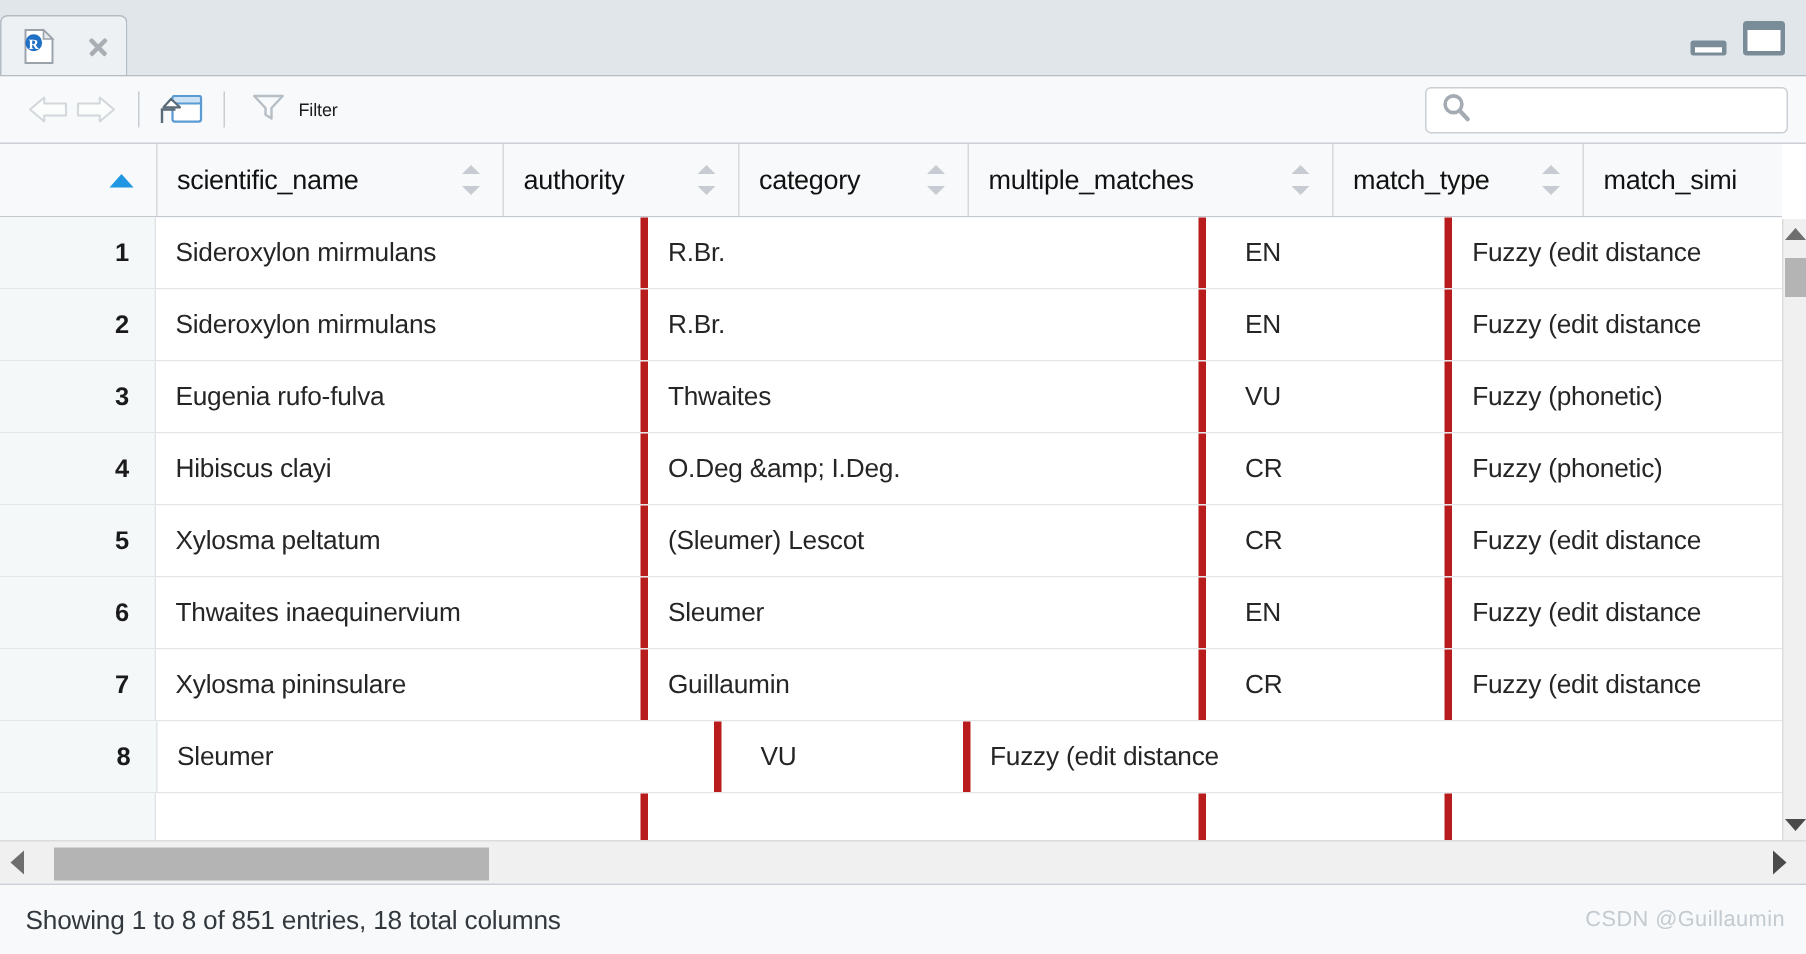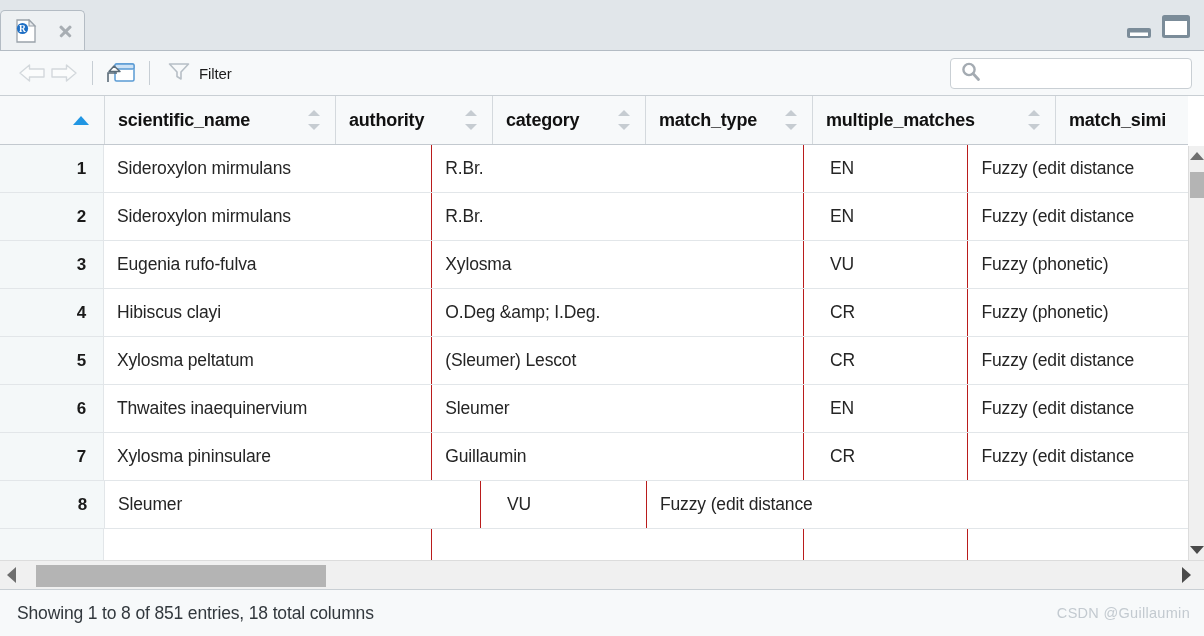--- a/index.html
+++ b/index.html
@@ -140,21 +140,21 @@
     justify-content: center;
     cursor: pointer;
   }
   .tb-sep {
     width: 1px;
     height: 24px;
     background: #c7ced4;
     margin: 0 13px;
   }
   .filter-label {
-    font-size: 15px;
+    font-size: 12px;
     color: #1c1c1c;
     margin-left: 8px;
     letter-spacing: -0.1px;
   }
   .searchbox {
     position: absolute;
     right: 12px;
     top: 7px;
     width: 242px;
     height: 31px;
@@ -203,21 +203,21 @@
     position: relative;
     border-right: 1px solid #d4d9dd;
     height: 100%;
     padding-right: 6px;
     cursor: pointer;
     overflow: hidden;
   }
   .th:last-child { border-right: none; }
   .th-label {
     font-size: 18px;
-    font-weight: bold;
+    font-weight: normal;
     color: #111111;
     white-space: nowrap;
     letter-spacing: -0.2px;
     padding-left: 13px;
   }
   .th.rownum { justify-content: flex-end; padding-right: 0; }
   .sort-arrows {
     margin-left: auto;
     width: 13px;
     height: 20px;
@@ -259,21 +259,21 @@
     box-sizing: border-box;
     border-bottom: 1px solid #e2e6e9;
     background: #ffffff;
   }
   .td {
     box-sizing: border-box;
     display: flex;
     align-items: center;
     font-size: 17.5px;
     color: #252525;
-    border-right: 1px solid #b91c1c;
+    border-right: 5px solid #b91c1c;
     padding-left: 13px;
     height: 100%;
     overflow: hidden;
     white-space: nowrap;
     letter-spacing: -0.15px;
   }
   .td:last-child { border-right: none; }
   .td.rownum {
     justify-content: flex-end;
     padding-right: 17px;
@@ -480,34 +480,34 @@
             <i class="down"></i>
           </span>
       </div>
       <div class="th" style="width:153px;">
         <span class="th-label">category</span>
         <span class="sort-arrows">
             <i class="up"></i>
             <i class="down"></i>
           </span>
       </div>
+      <div class="th" style="width:243px;">
+        <span class="th-label">multiple_matches</span>
+        <span class="sort-arrows">
+            <i class="up"></i>
+            <i class="down"></i>
+          </span>
+      </div>
       <div class="th" style="width:167px;">
         <span class="th-label">match_type</span>
         <span class="sort-arrows">
             <i class="up"></i>
             <i class="down"></i>
           </span>
       </div>
-      <div class="th" style="width:243px;">
-        <span class="th-label">multiple_matches</span>
-        <span class="sort-arrows">
-            <i class="up"></i>
-            <i class="down"></i>
-          </span>
-      </div>
       <div class="th" style="width:131px;">
         <span class="th-label">match_simi</span>
       </div>
     </div>
 
     <div class="tbody">
 
       <div class="trow">
         <div class="td rownum" style="width:105px;">1</div>
         <div class="td" style="width:332px;">Sideroxylon mirmulans</div>
@@ -522,21 +522,21 @@
         <div class="td" style="width:332px;">Sideroxylon mirmulans</div>
         <div class="td" style="width:376px;">R.Br.</div>
         <div class="td" style="width:0px;border-right:none;"></div>
         <div class="td" style="width:153px;">EN</div>
         <div class="td" style="width:222px;">Fuzzy (edit distance</div>
       </div>
 
       <div class="trow">
         <div class="td rownum" style="width:105px;">3</div>
         <div class="td" style="width:332px;">Eugenia rufo-fulva</div>
-        <div class="td" style="width:376px;">Xylosma</div>
+        <div class="td" style="width:376px;">Thwaites</div>
         <div class="td" style="width:0px;border-right:none;"></div>
         <div class="td" style="width:153px;">VU</div>
         <div class="td" style="width:222px;">Fuzzy (phonetic)</div>
       </div>
 
       <div class="trow">
         <div class="td rownum" style="width:105px;">4</div>
         <div class="td" style="width:332px;">Hibiscus clayi</div>
         <div class="td" style="width:376px;">O.Deg &amp;amp; I.Deg.</div>
         <div class="td" style="width:0px;border-right:none;"></div>

